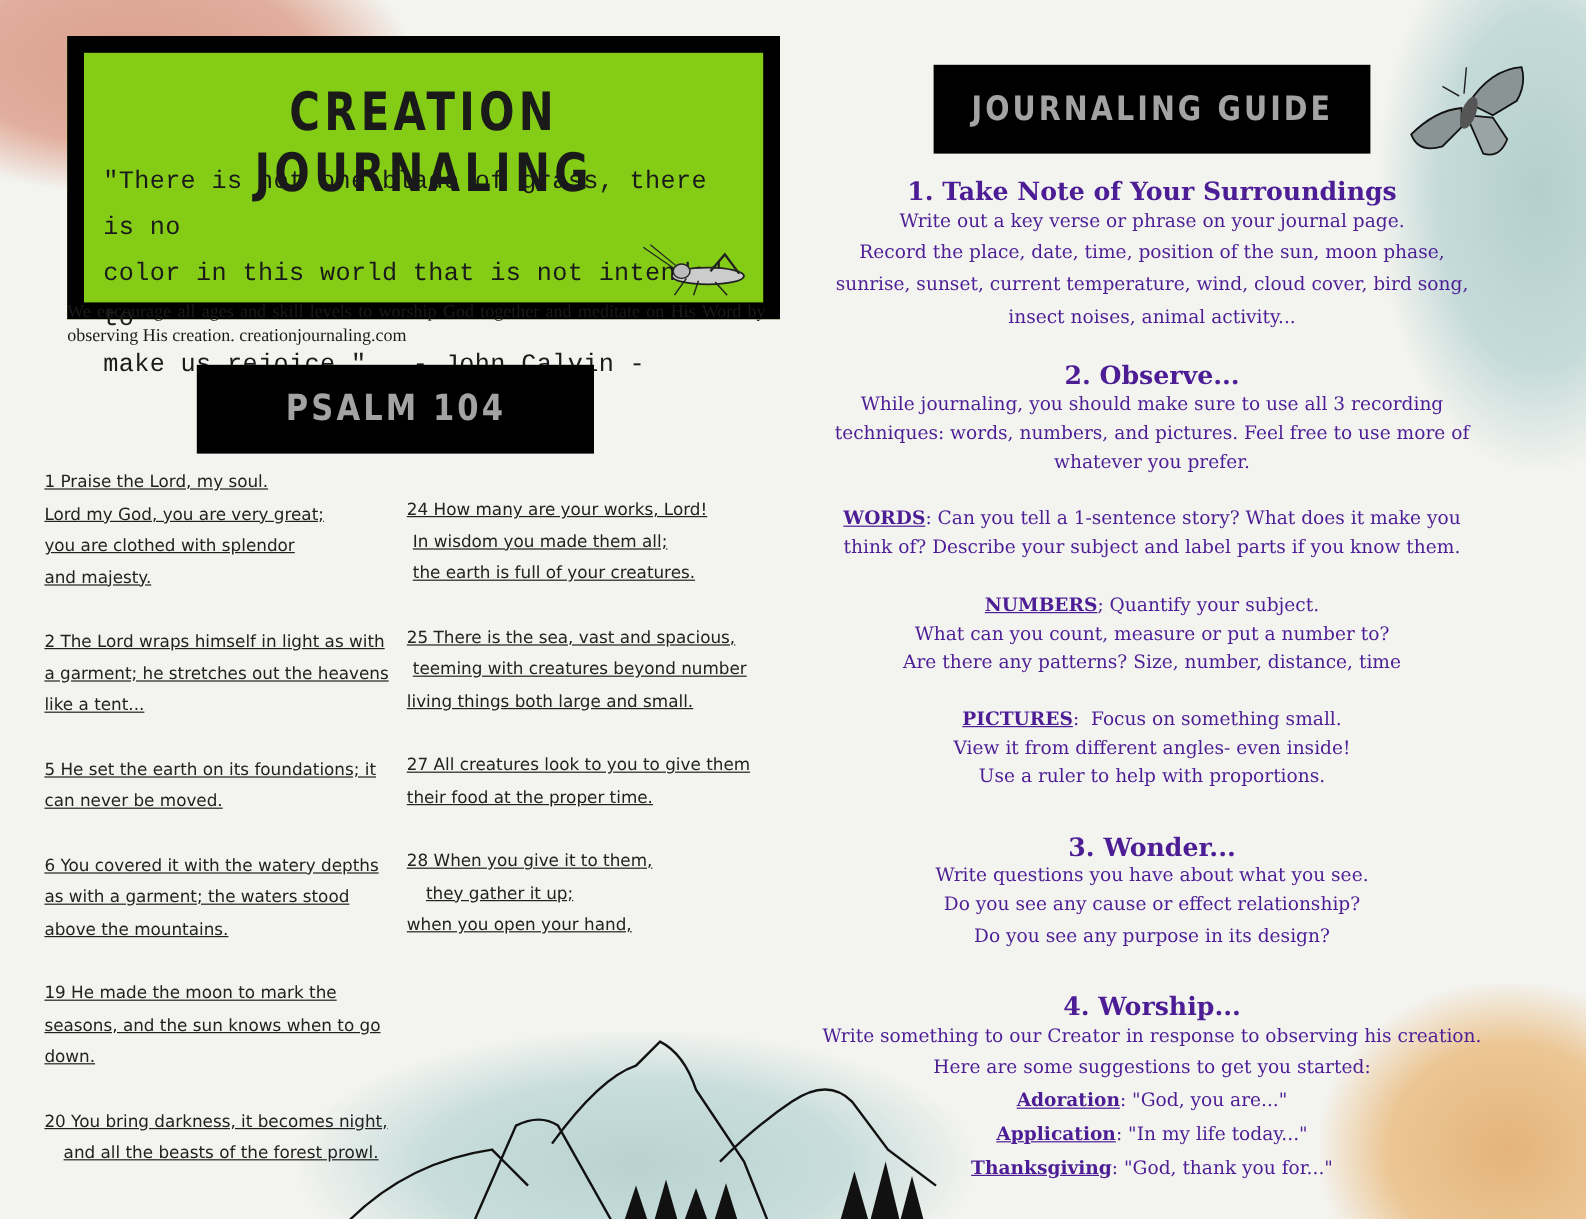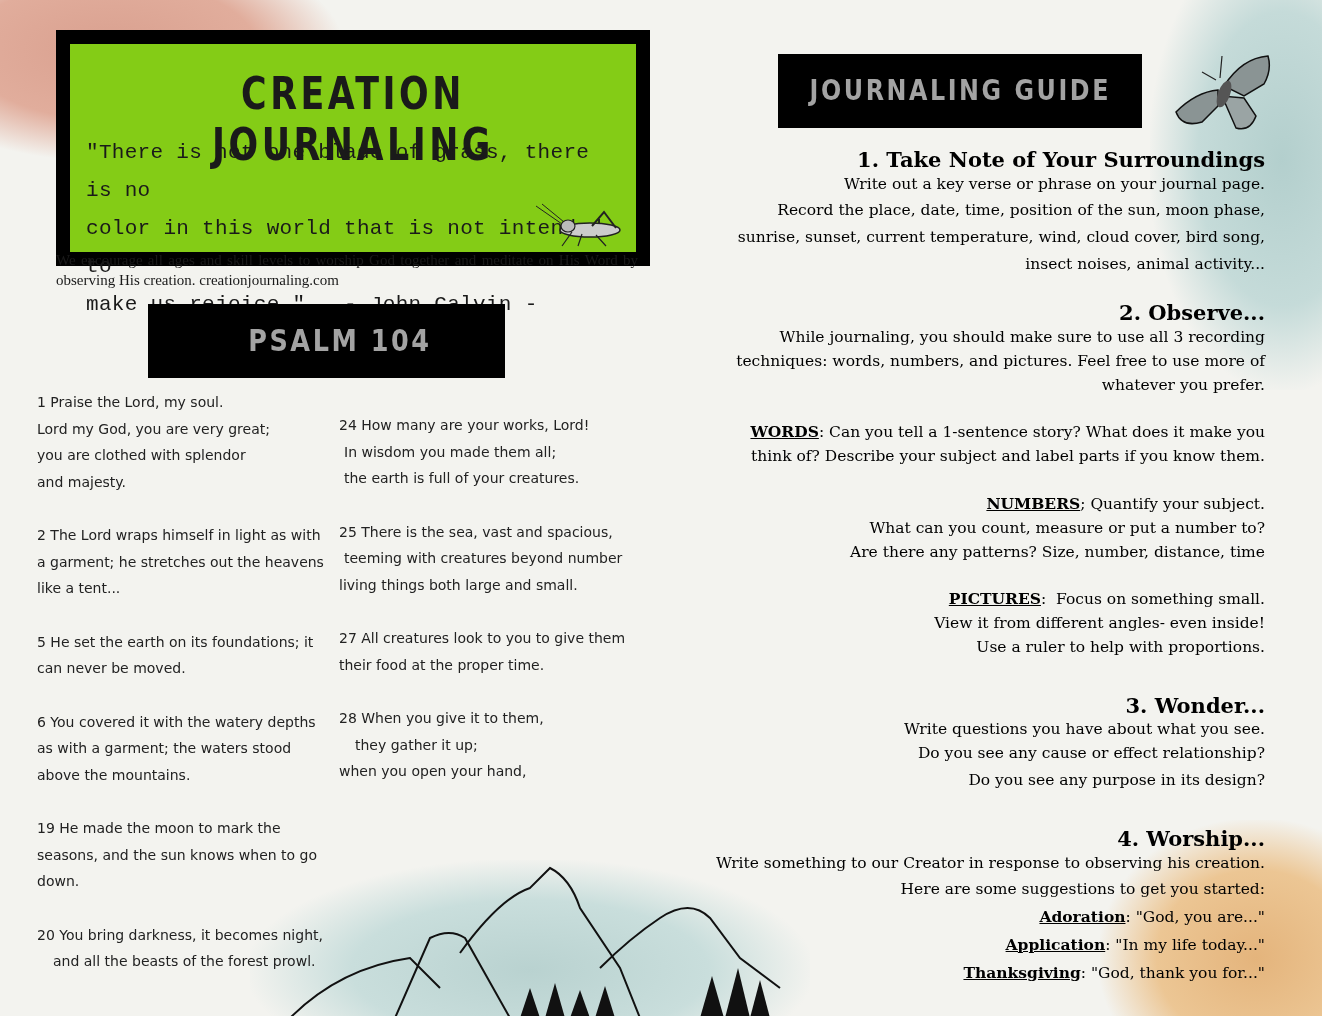--- a/index.html
+++ b/index.html
@@ -28,34 +28,34 @@
   .quote { position: absolute; left: 16px; top: 90px; right: 16px;
     font-family: "Liberation Mono", monospace; font-size: 21px; line-height: 38px; letter-spacing: 0.3px; }
   .grasshopper { position: absolute; right: 8px; bottom: 4px; width: 96px; height: 46px; }
 
   .intro { position: absolute; left: 56px; top: 250px; width: 582px;
     font-family: "Liberation Serif", serif; font-size: 15px; line-height: 20px; text-align: justify; }
 
   .banner { position: absolute; background: #000; color: #a3a3a3; text-align: center;
     font-family: "DejaVu Sans", sans-serif; font-weight: bold; letter-spacing: 3px; }
   .banner span { display: inline-block; transform: scaleX(0.85); }
-  .psalm-banner { left: 148px; top: 304px; width: 331px; height: 74px; line-height: 74px; font-size: 30px; padding-left: 26px; }
+  .psalm-banner { left: 164px; top: 304px; width: 331px; height: 74px; line-height: 74px; font-size: 30px; }
   .guide-banner { left: 778px; top: 54px; width: 364px; height: 74px; line-height: 74px; font-size: 28px; }
 
   .verses { position: absolute; font-family: "DejaVu Sans", sans-serif; font-size: 14px; line-height: 26.5px; color: #222; }
   .verses-left { left: 37px; top: 389px; width: 300px; }
   .verses-right { left: 339px; top: 412px; width: 300px; }
-  .verse { margin: 0 0 27px 0; }
+  .verse { margin: 0 0 27px 0; text-decoration: underline; }
   .verse .line { display: block; white-space: nowrap; }
   .indent1 { padding-left: 5px; }
   .indent2 { padding-left: 16px; }
 
   
-  .guide { position: absolute; left: 655px; width: 610px; text-align: right;
-    font-family: "DejaVu Serif", serif; font-size: 15.5px; color: #000000; }
+  .guide { position: absolute; left: 655px; width: 610px; text-align: center;
+    font-family: "DejaVu Serif", serif; font-size: 15.5px; color: #4c1d95; }
   .g-head { font-weight: bold; font-size: 21px; line-height: 24px; }
   .g-line { display: block; line-height: 27px; white-space: nowrap; }
   .g-line-tight { display: block; line-height: 24px; white-space: nowrap; }
   .u-label { font-weight: bold; text-decoration: underline; }
 
   .butterfly { position: absolute; left: 1172px; top: 50px; width: 100px; height: 88px; }
   .mountains { position: absolute; left: 280px; top: 858px; width: 510px; height: 160px; }
 </style>
 </head>
 <body>

